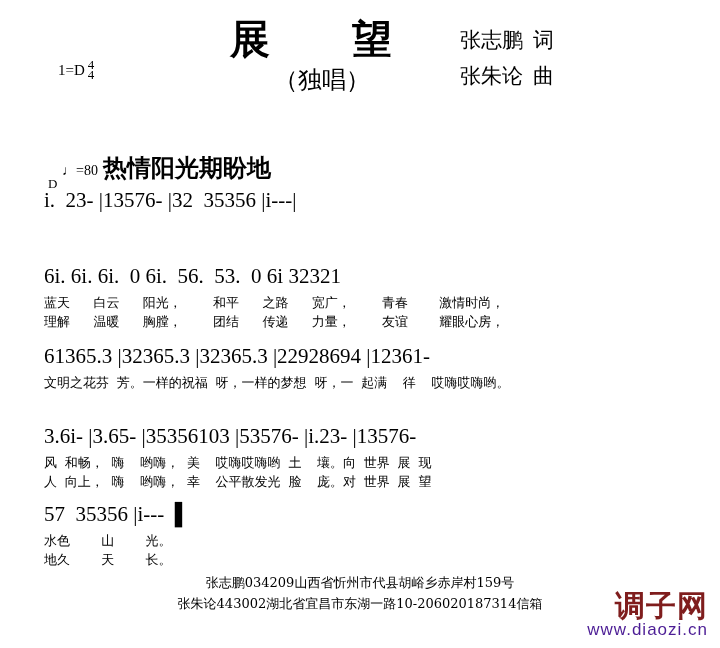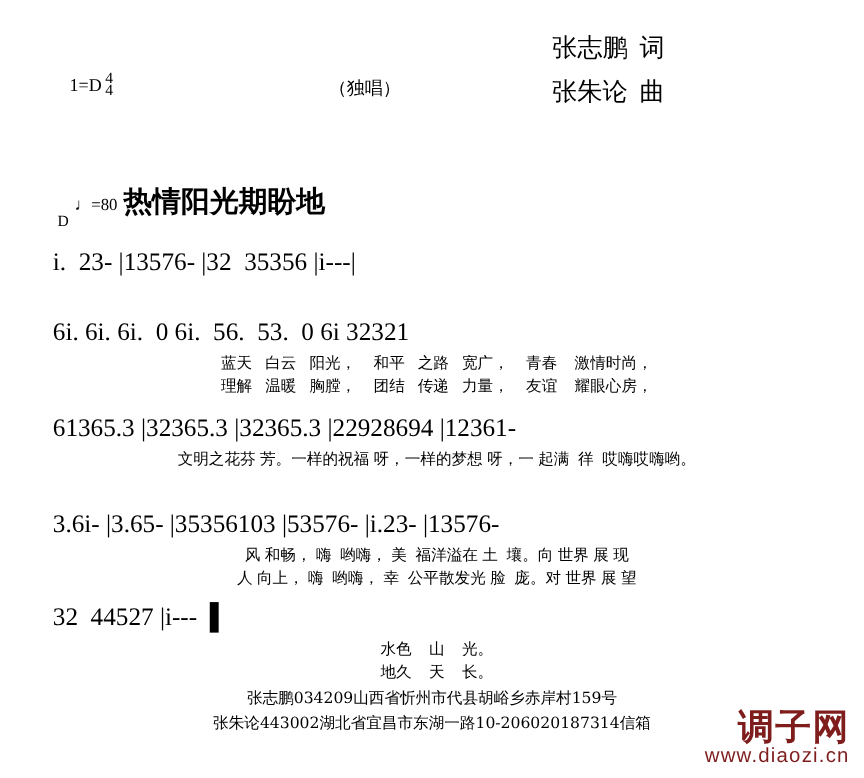--- a/index.html
+++ b/index.html
@@ -28,21 +28,21 @@
     top: 12px;
     font-size: 40px;
     font-weight: bold;
     letter-spacing: 34px;
     font-family: "DejaVu Serif", serif;
   }
   .subtitle {
     position: absolute;
     left: 274px;
     top: 64px;
-    font-size: 15px;
+    font-size: 24px;
     font-family: "DejaVu Serif", serif;
   }
   .credits {
     position: absolute;
     left: 460px;
     top: 22px;
     font-size: 21px;
     line-height: 36px;
     font-family: "DejaVu Serif", serif;
   }
@@ -97,26 +97,25 @@
     width: 640px;
   }
   .notes {
     font-family: "Liberation Serif", serif;
     font-size: 21px;
     letter-spacing: 0px;
     white-space: pre;
     height: 30px;
   }
   .lyric {
-    font-family: Liberation Sans, sans-serif;
+    font-family: Liberation Mono, monospace;
     font-size: 13px;
     white-space: pre;
     height: 19px;
     letter-spacing: 0px;
-    text-align: center;
   }
 
   
   .footer {
     position: absolute;
     left: 0;
     top: 572px;
     width: 720px;
     text-align: center;
     font-size: 13px;
@@ -133,73 +132,74 @@
     font-weight: bold;
     color: #7f1d1d;
     font-family: "DejaVu Serif", serif;
     letter-spacing: 1px;
   }
   .wm-url {
     position: absolute;
     right: 12px;
     top: 620px;
     font-size: 17px;
-    color: #7f1d1d;
+    color: #4c1d95;
     font-family: "Liberation Sans", sans-serif;
     letter-spacing: 1px;
   }
 </style>
 </head>
 <body>
 
 <div class="sheet">
 
+  <div class="title">展 望</div>
   <div class="subtitle">（独唱）</div>
 
   <div class="credits">
     <div>
       <span>张志鹏</span><span class="gap"></span><span>词</span>
     </div>
     <div>
       <span>张朱论</span><span class="gap"></span><span>曲</span>
     </div>
   </div>
 
   <div class="keysig">
     <span>1=D</span><span class="meter"><span class="num">4</span><span class="den">4</span></span>
   </div>
 
   <div class="tempo">
     <span>♩=80</span><span class="expr">热情阳光期盼地</span>
   </div>
   <div class="chordD">D</div>
 
-  <div class="system" style="top:188px;margin-top:18px;">
+  <div class="system" style="top:188px;">
     <div class="notes">i.  23- |13576- |32  35356 |i---|</div>
   </div>
 
   <div class="system" style="top:264px;">
     <div class="notes">6i. 6i. 6i.  0 6i.  56.  53.  0 6i 32321</div>
     <div class="lyric">蓝天   白云   阳光，    和平   之路   宽广，    青春    激情时尚，</div>
     <div class="lyric">理解   温暖   胸膛，    团结   传递   力量，    友谊    耀眼心房，</div>
   </div>
 
   <div class="system" style="top:344px;">
     <div class="notes">61365.3 |32365.3 |32365.3 |22928694 |12361-</div>
     <div class="lyric">文明之花芬 芳。一样的祝福 呀，一样的梦想 呀，一 起满  徉  哎嗨哎嗨哟。</div>
   </div>
 
   <div class="system" style="top:424px;">
     <div class="notes">3.6i- |3.65- |35356103 |53576- |i.23- |13576-</div>
-    <div class="lyric">风 和畅， 嗨  哟嗨， 美  福洋溢在 土  壤。向 世界 展 现</div>
+    <div class="lyric">风 和畅， 嗨  哟嗨， 美  哎嗨哎嗨哟 土  壤。向 世界 展 现</div>
     <div class="lyric">人 向上， 嗨  哟嗨， 幸  公平散发光 脸  庞。对 世界 展 望</div>
   </div>
 
   <div class="system" style="top:502px;">
-    <div class="notes">32  44527 |i---  ▌</div>
+    <div class="notes">57  35356 |i---  ▌</div>
     <div class="lyric">水色    山    光。</div>
     <div class="lyric">地久    天    长。</div>
   </div>
 
   <div class="footer">
     <div>张志鹏034209山西省忻州市代县胡峪乡赤岸村159号</div>
     <div>张朱论443002湖北省宜昌市东湖一路10-206020187314信箱</div>
   </div>
 
   <div class="wm-logo">调子网</div>

